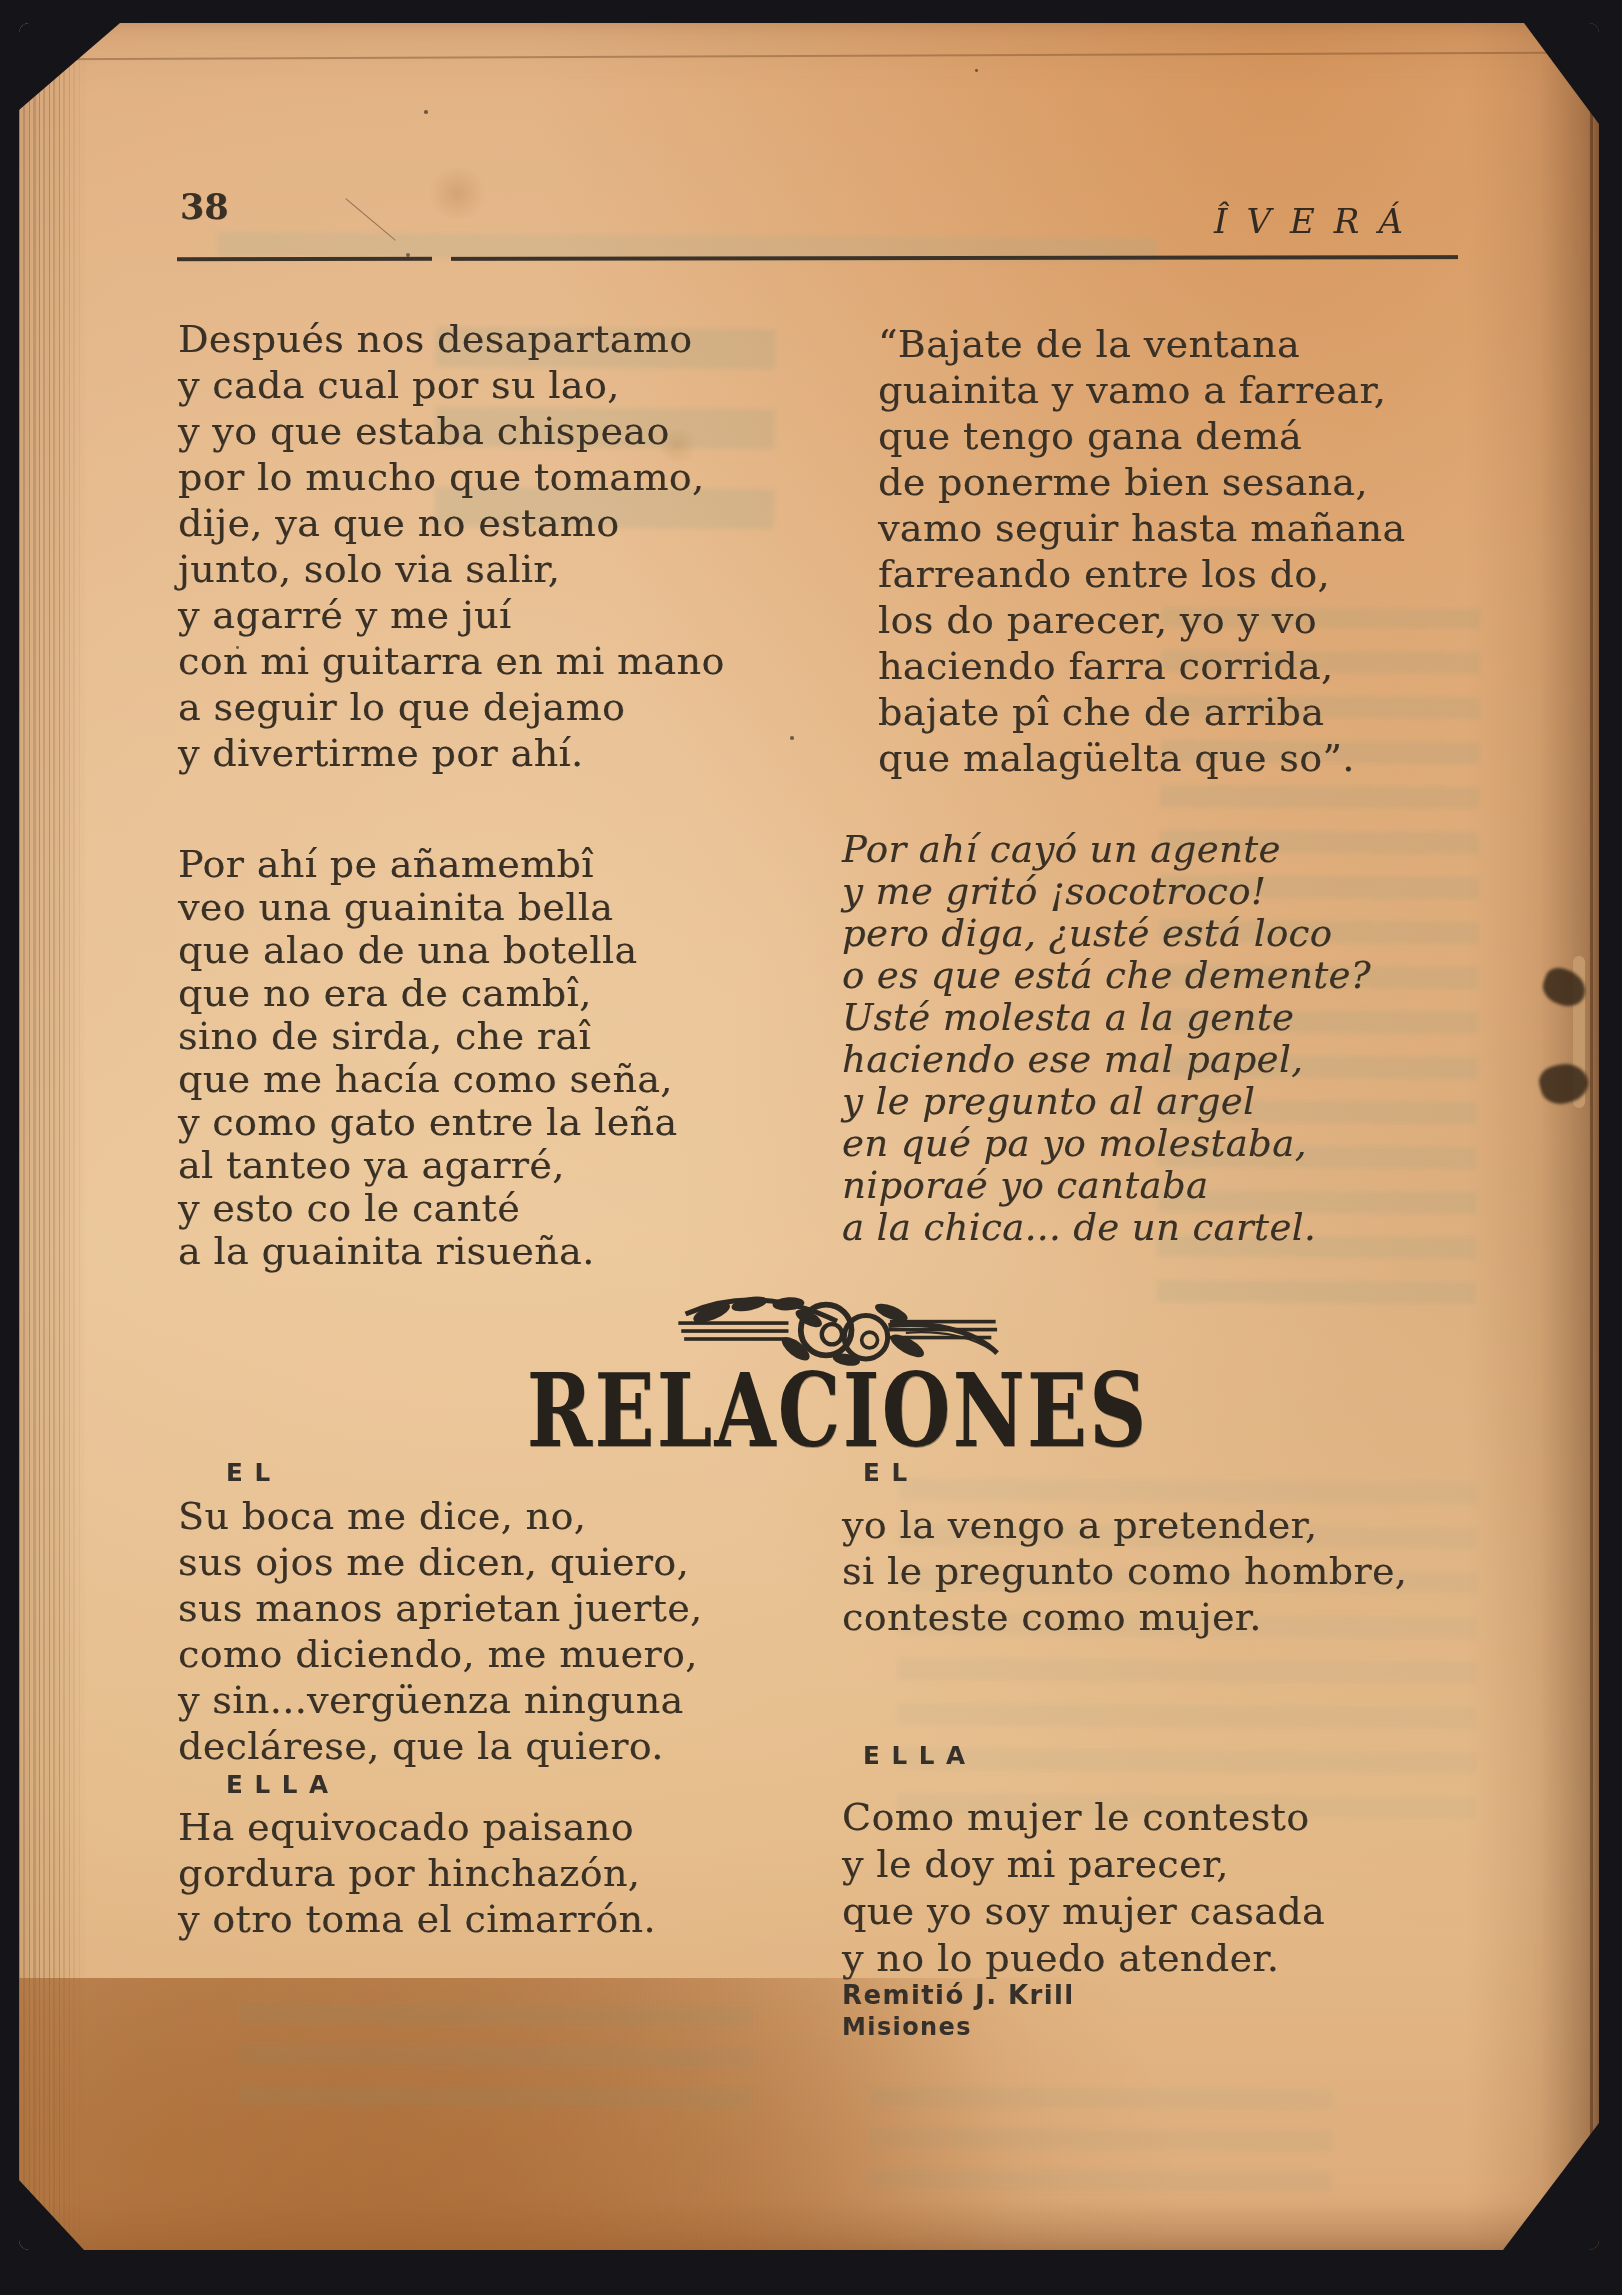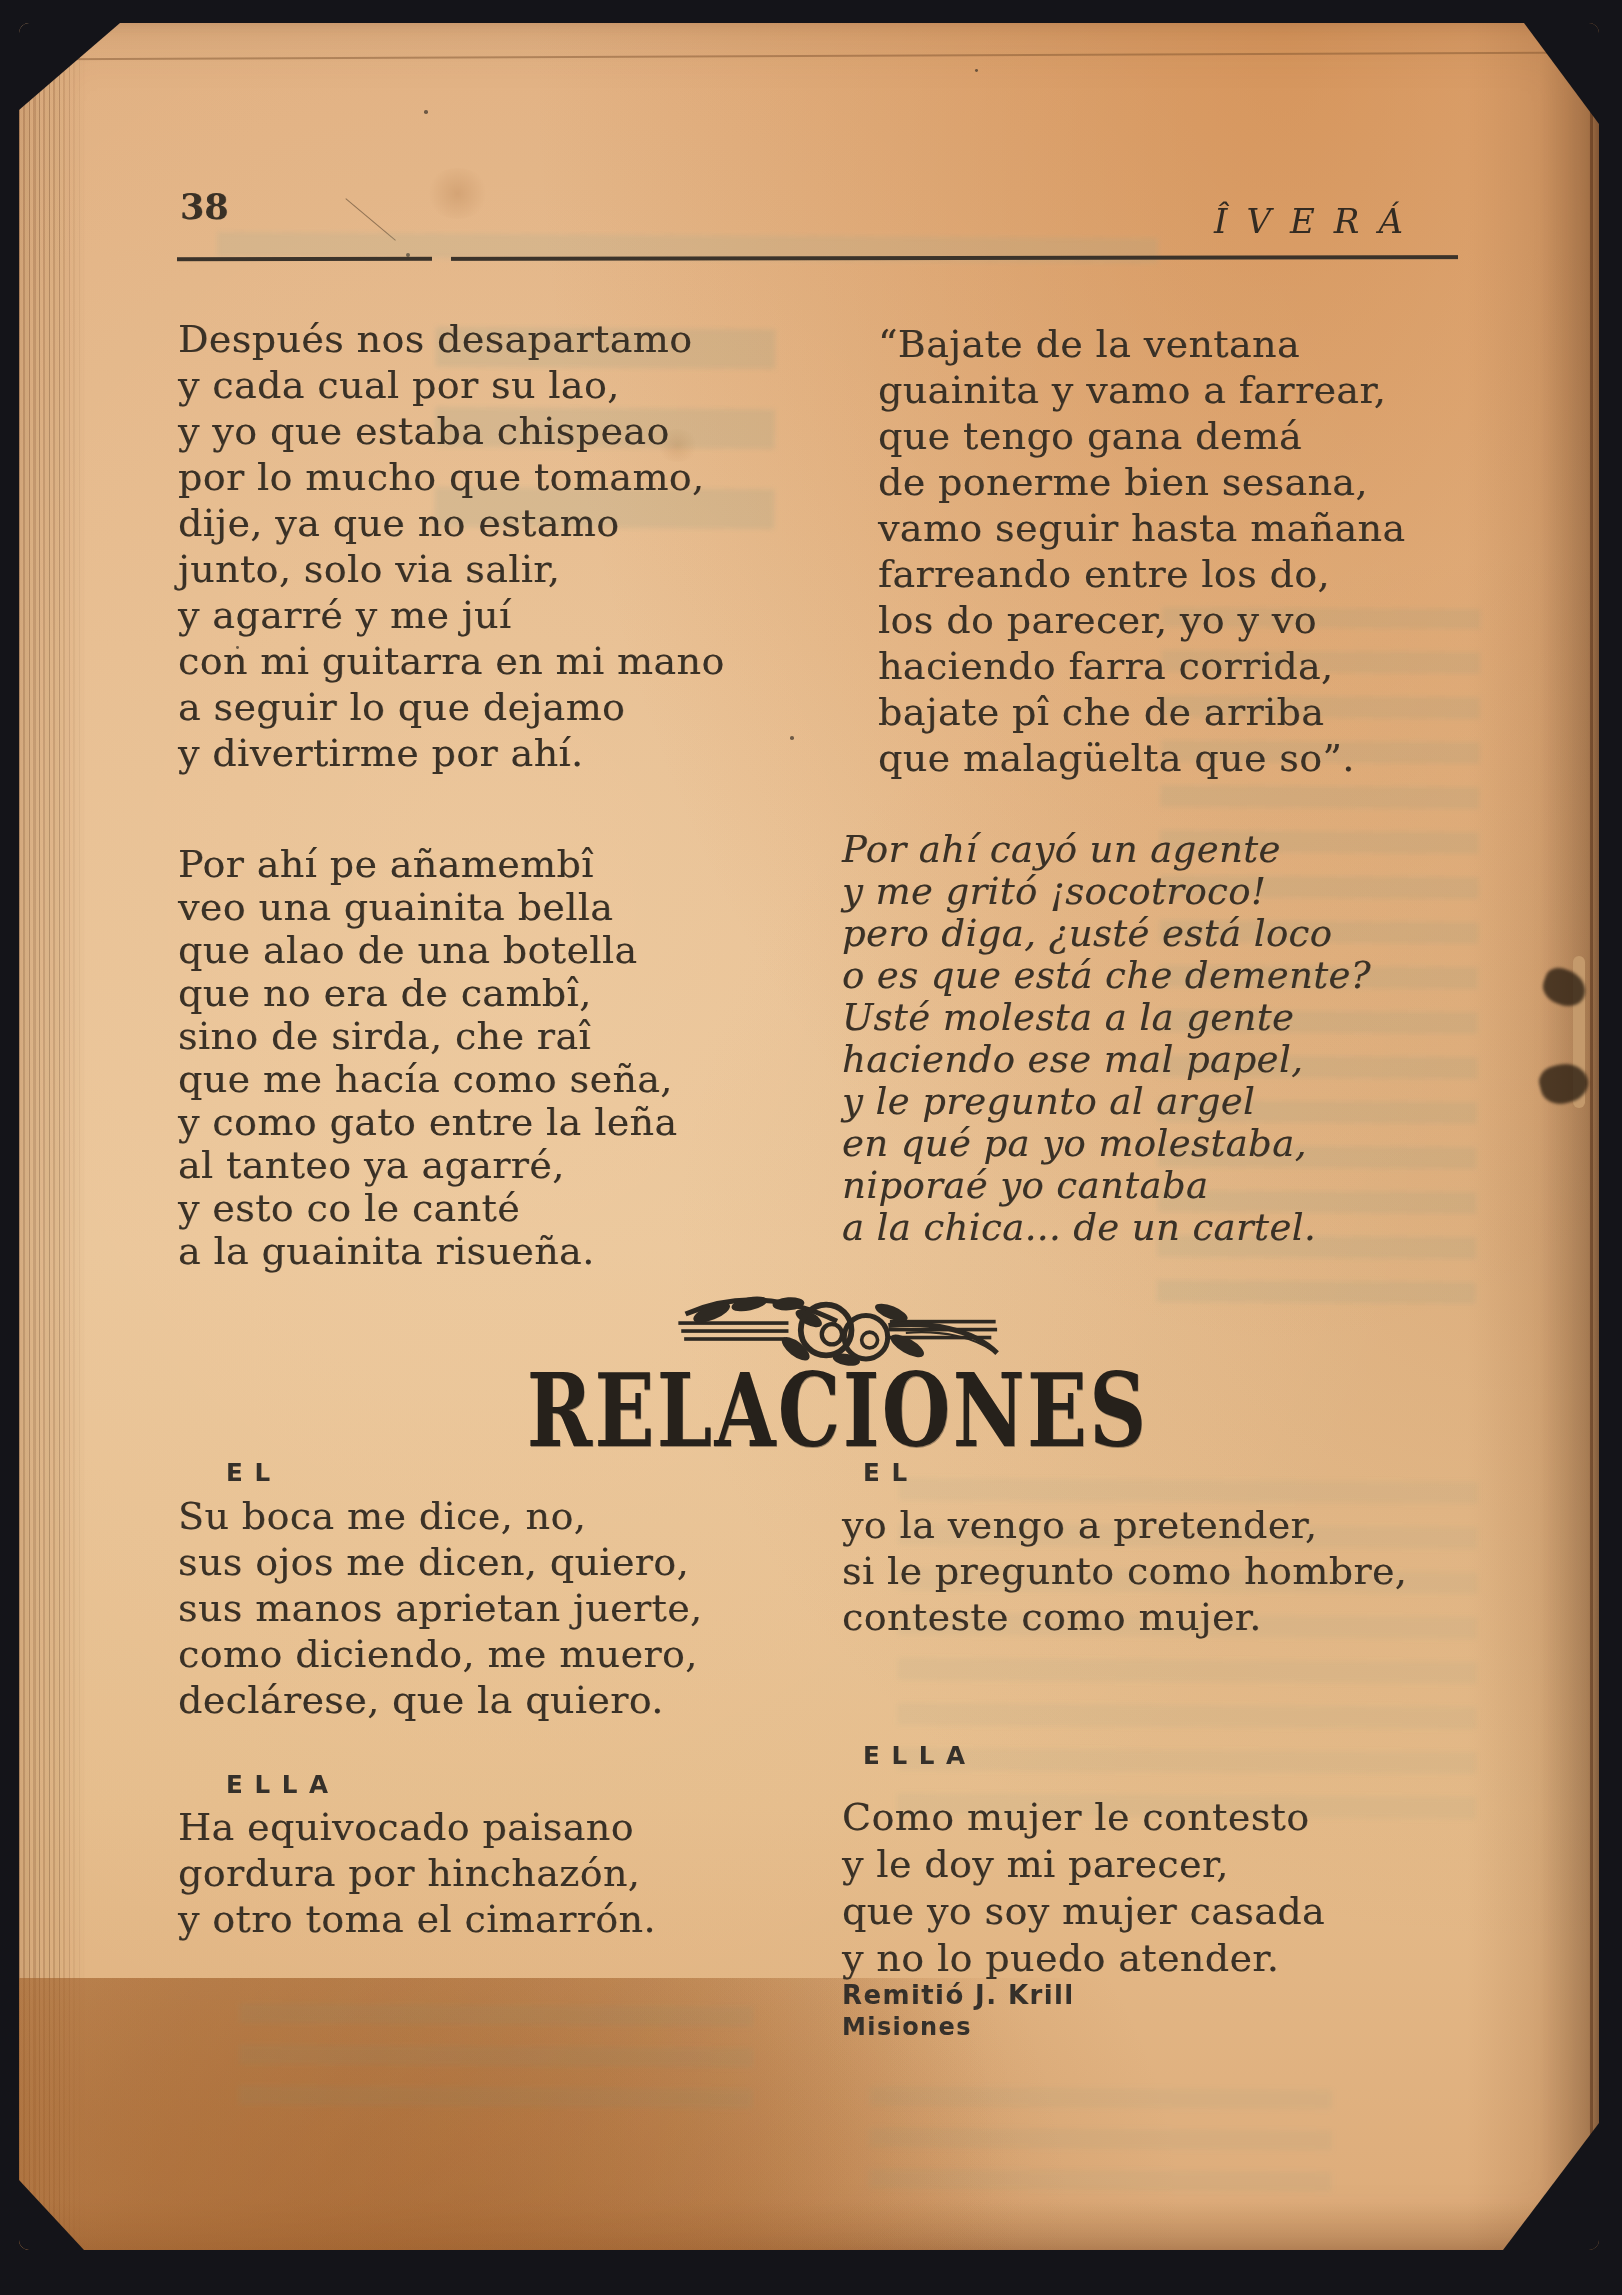--- a/index.html
+++ b/index.html
@@ -260,20 +260,21 @@
   <div class="title-wrap">
     <span class="title-text">RELACIONES</span>
   </div>
 
   <div class="speaker sp-el-left">EL</div>
   <div class="stanza ink s-el-left">
       <div class="pline">Su boca me dice, no,</div>
       <div class="pline">sus ojos me dicen, quiero,</div>
       <div class="pline">sus manos aprietan juerte,</div>
       <div class="pline">como diciendo, me muero,</div>
+      <div class="pline">y sin...vergüenza ninguna</div>
       <div class="pline">declárese, que la quiero.</div>
     </div>
   <div class="speaker sp-ella-left">ELLA</div>
   <div class="stanza ink s-ella-left">
       <div class="pline">Ha equivocado paisano</div>
       <div class="pline">gordura por hinchazón,</div>
       <div class="pline">y otro toma el cimarrón.</div>
     </div>
 
   <div class="speaker sp-el-right">EL</div>

